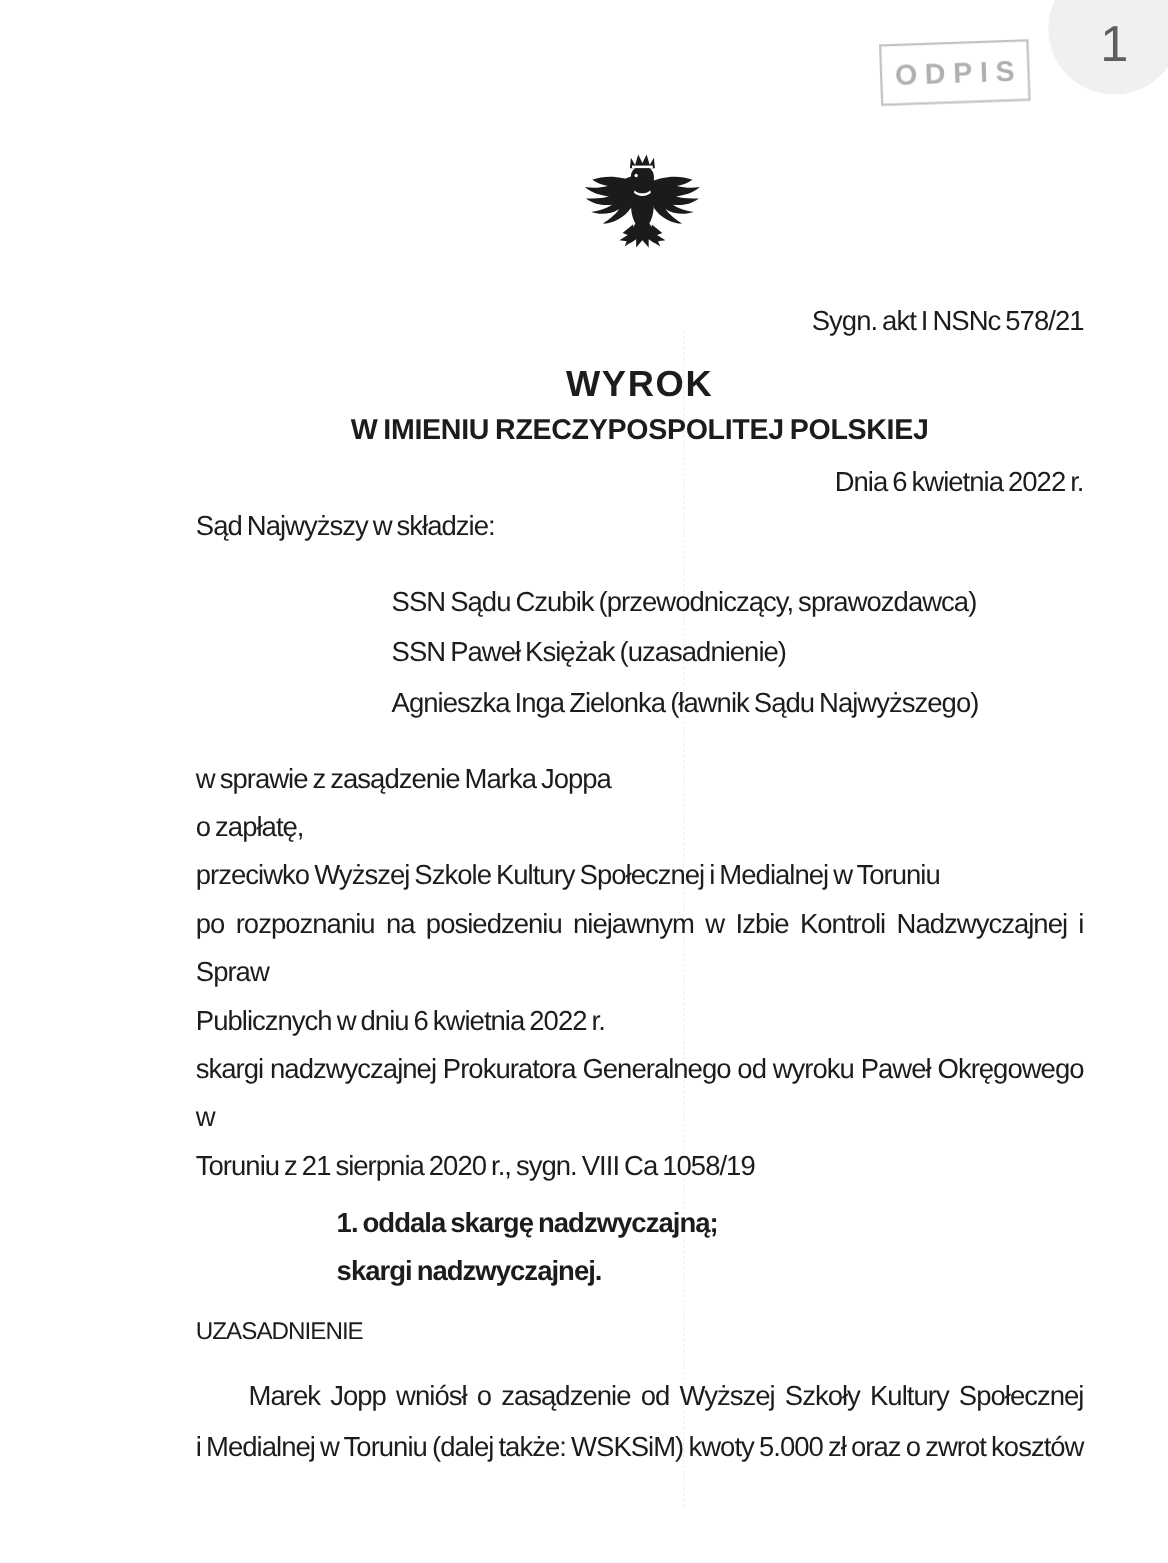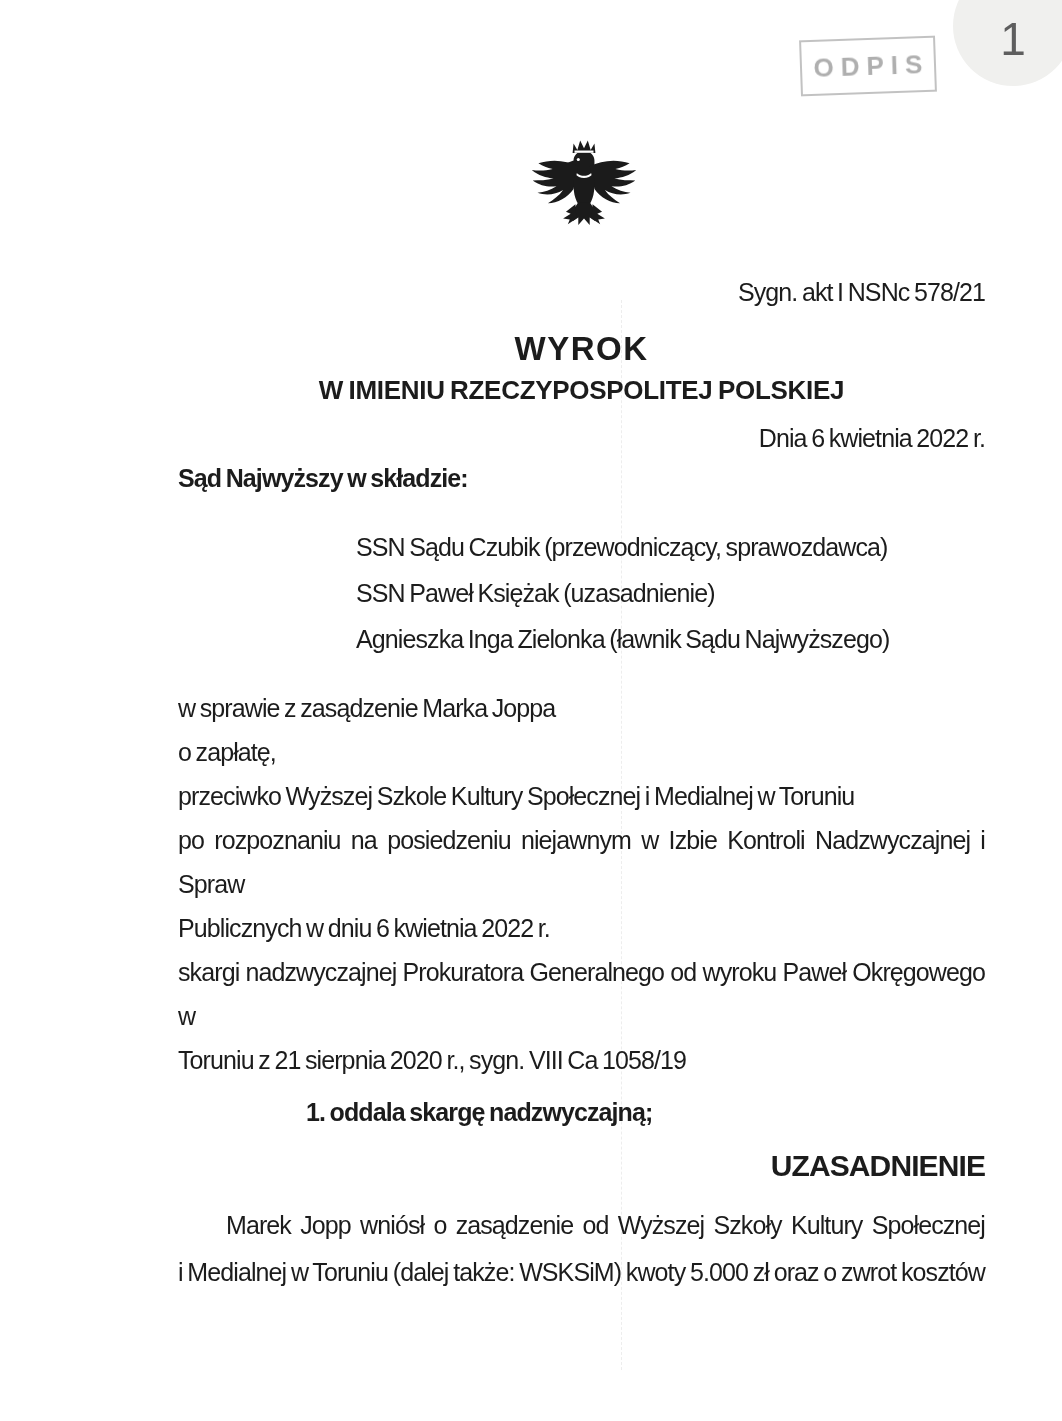--- a/index.html
+++ b/index.html
@@ -92,44 +92,44 @@
   }
   .subtitle {
     margin: 2px 0 0;
     font-size: 26px;
     line-height: 36px;
     font-weight: bold;
     text-align: center;
     letter-spacing: -0.3px;
   }
   .date { margin: 10px 0 0; line-height: 40px; text-align: right; }
-  .court-line { margin: 0; line-height: 40px; font-weight: bold; }
+  .court-line { margin: 0; line-height: 40px; }
 
   .judges { margin: 26px 0 0 178px; line-height: 46px; }
   .judges p { margin: 0; }
 
   .case-desc { margin-top: 24px; line-height: 44px; }
   .case-desc p { margin: 0; }
 
   .ruling {
     margin: 8px 0 0 128px;
     width: 679px;
     line-height: 44px;
     font-weight: bold;
   }
   .ruling p { margin: 0; }
 
   .stretch { text-align: justify; text-align-last: justify; }
 
   .uzas-heading {
     margin: 12px 0 0;
-    font-size: 30px;
+    font-size: 22px;
     line-height: 40px;
-    font-weight: bold;
-    text-align: right;
+    font-weight: normal;
+    text-align: left;
   }
 
   .justification { margin-top: 16px; line-height: 47px; }
   .justification p { margin: 0; }
   .jline { text-align: justify; text-align-last: justify; }
   .jline-first { padding-left: 48px; }
 </style>
 </head>
 <body>
 
@@ -183,20 +183,21 @@
       <p>o zapłatę,</p>
       <p>przeciwko Wyższej Szkole Kultury Społecznej i Medialnej w Toruniu</p>
       <p class="stretch">po rozpoznaniu na posiedzeniu niejawnym w Izbie Kontroli Nadzwyczajnej i Spraw</p>
       <p>Publicznych w dniu 6 kwietnia 2022 r.</p>
       <p class="stretch">skargi nadzwyczajnej Prokuratora Generalnego od wyroku Paweł Okręgowego w</p>
       <p>Toruniu z 21 sierpnia 2020 r., sygn. VIII Ca 1058/19</p>
     </div>
 
     <div class="ruling">
       <p>1. oddala skargę nadzwyczajną;</p>
+      <p>skargi nadzwyczajnej.</p>
     </div>
 
     <h3 class="uzas-heading">UZASADNIENIE</h3>
 
     <div class="justification">
       <p class="jline jline-first">Marek Jopp wniósł o zasądzenie od Wyższej Szkoły Kultury Społecznej</p>
       <p class="jline">i Medialnej w Toruniu (dalej także: WSKSiM) kwoty 5.000 zł oraz o zwrot kosztów</p>
 
     </div>
 

